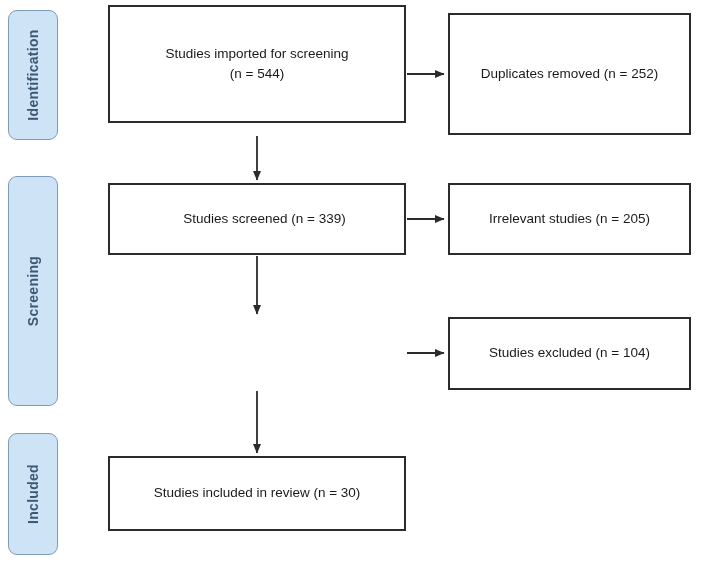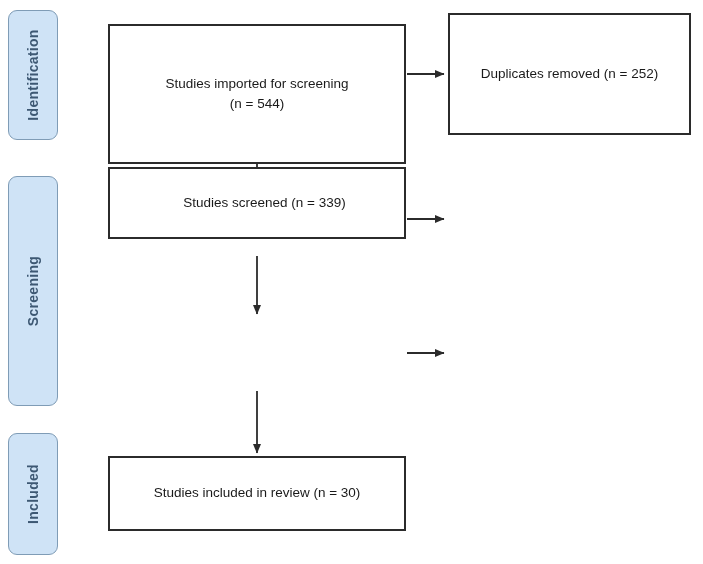--- a/index.html
+++ b/index.html
@@ -35,22 +35,22 @@
     display:flex; flex-direction:column;
     align-items:center; justify-content:center;
     text-align:center;
     font-size:13.5px;
     color:#1a1a1a;
     line-height:1.5;
     padding:4px 14px;
   }
   .main-box { left:108px; width:298px; }
   .side-box { left:448px; width:243px; }
-  .pos-main-1 { top:24px;  height:140px; }
-  .pos-main-2 { top:167px; height:72px;padding-left:29px; }
+  .pos-main-1 { top:5px;  height:118px; }
+  .pos-main-2 { top:183px; height:72px;padding-left:29px; }
   .pos-main-3 { top:317px; height:73px; }
   .pos-main-4 { top:456px; height:75px; }
   .pos-side-1 { top:13px;  height:122px; }
   .pos-side-2 { top:183px; height:72px; }
   .pos-side-3 { top:317px; height:73px; }
   .pos-stage-1 { top:10px;  height:130px; }
   .pos-stage-2 { top:176px; height:230px; }
   .pos-stage-3 { top:433px; height:122px; }
 </style>
 </head>
@@ -89,14 +89,20 @@
   <div class="box main-box pos-main-2">
     <div>Studies screened (n = 339)</div>
   </div>
   <div class="box main-box pos-main-4">
     <div>Studies included in review (n = 30)</div>
   </div>
 
   <div class="box side-box pos-side-1">
     <div>Duplicates removed (n = 252)</div>
   </div>
+  <div class="box side-box pos-side-2">
+    <div>Irrelevant studies (n = 205)</div>
+  </div>
+  <div class="box side-box pos-side-3">
+    <div>Studies excluded (n = 104)</div>
+  </div>
 
 </div>
 
 </body></html>

